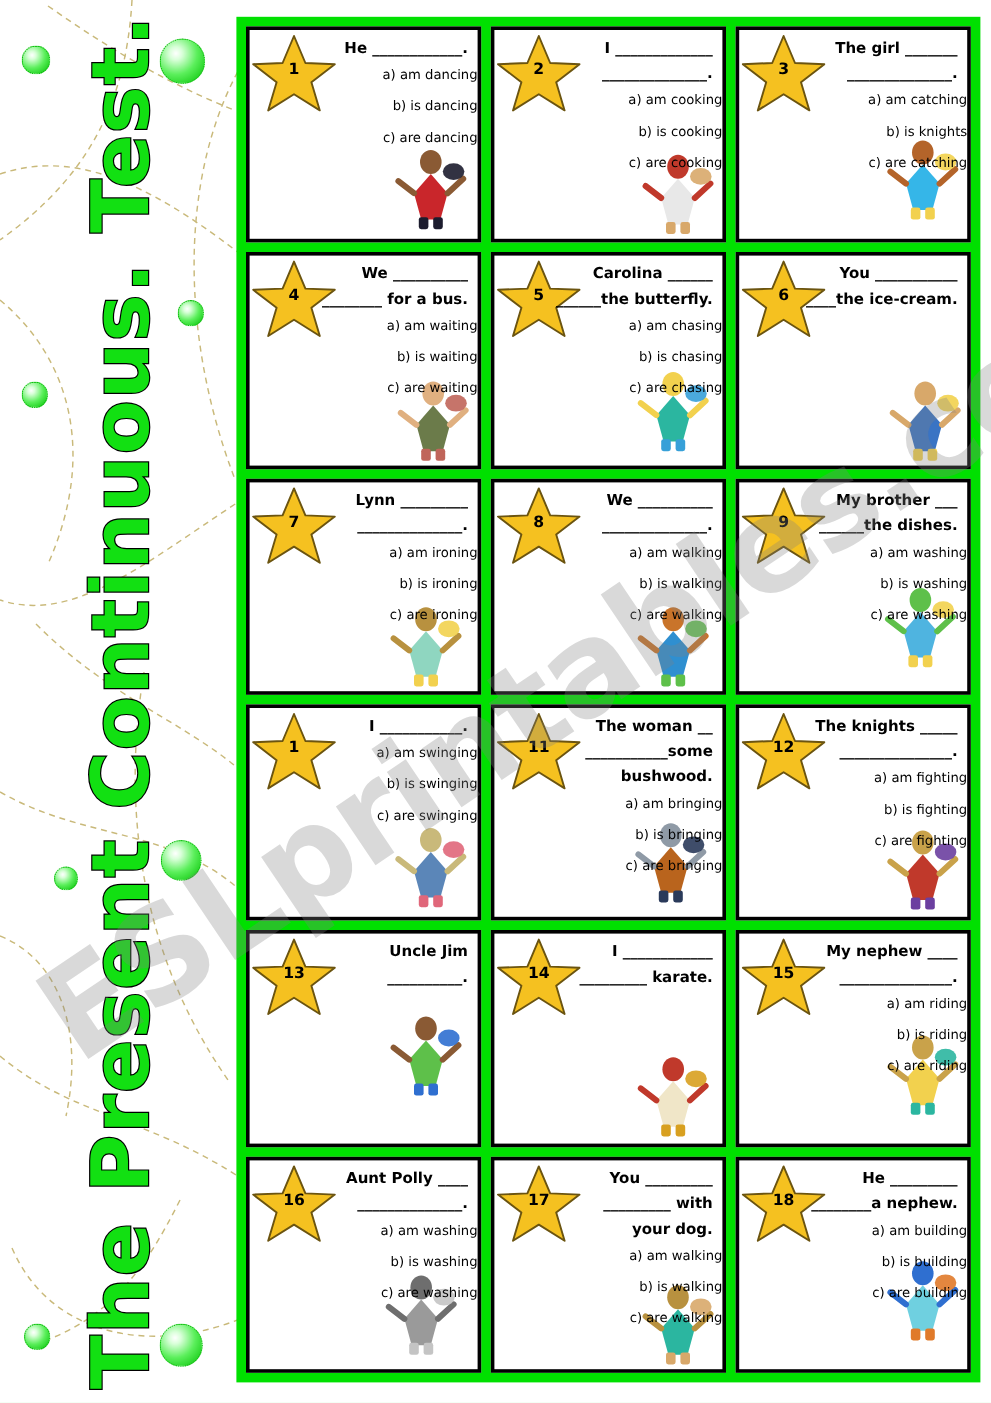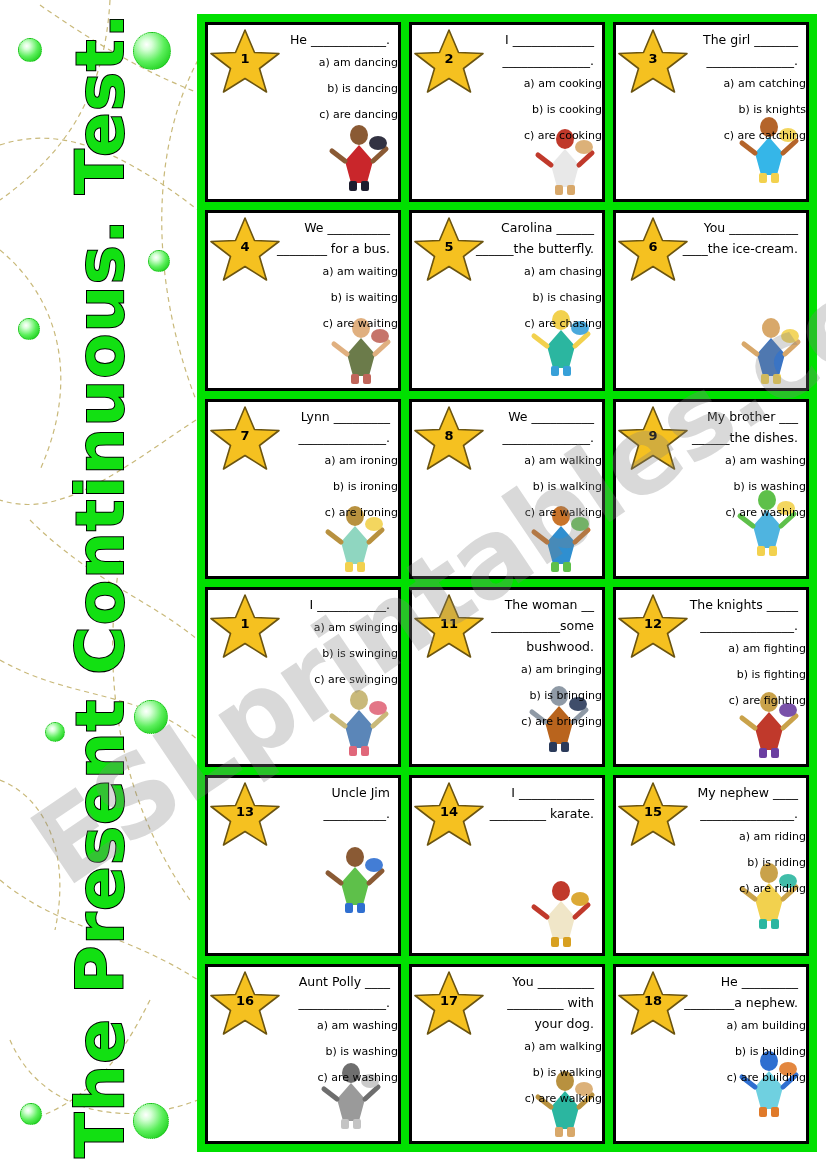--- a/index.html
+++ b/index.html
@@ -69,21 +69,21 @@
     font-family:"DejaVu Sans", sans-serif;
     font-size:13px;font-weight:bold;color:#000;
   }
 
   
   .prompt{
     position:relative;z-index:4;
     margin:4px 8px 0 0;
     text-align:right;
     font-family:"DejaVu Sans", sans-serif;
-    font-size:12.5px;font-weight:normal;color:#000;
+    font-size:12.5px;font-weight:bold;color:#000;
     line-height:21px;
     white-space:pre-line;
   }
 
   
   .options{
     position:relative;z-index:4;
     margin:6px 0 0 10px;
     font-family:"DejaVu Sans", sans-serif;
     font-size:11px;color:#000;text-align:right;

